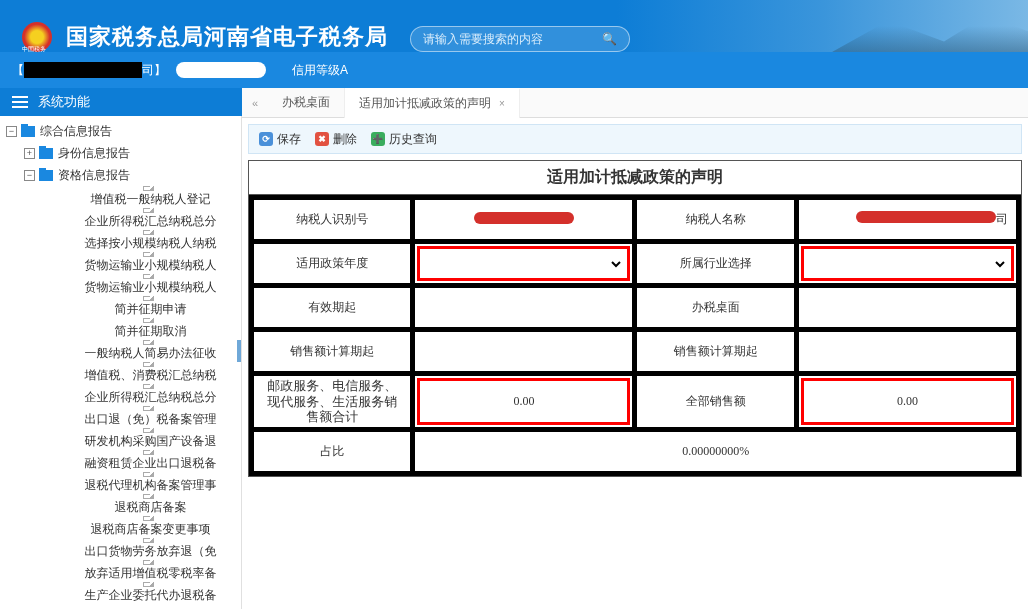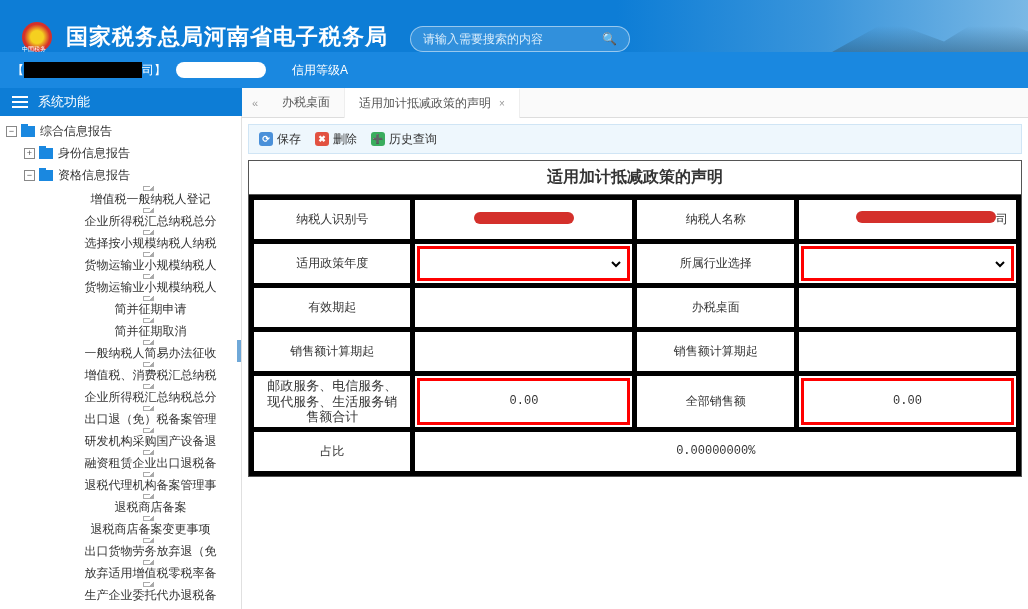--- a/index.html
+++ b/index.html
@@ -52,21 +52,21 @@
     .ic-hist { background: #3aad5e; }
     
     .form-wrap { margin: 6px; border: 1px solid #555; }
     .form-title { text-align: center; font-size: 16px; font-weight: bold; padding: 6px 0; border-bottom: 1px solid #555; }
     .form-table { width: 100%; border-collapse: collapse; }
     .form-table td { border: 5px solid #000000; height: 44px; font-size: 12px; text-align: center; vertical-align: middle; padding: 2px 8px; position: relative; }
     .form-table td.label { width: 160px; }
     .form-table td.val { width: 220px; }
     .red-box { position: absolute; border: 3px solid red; pointer-events: none; }
     .red-box.inset { top: 2px; left: 2px; right: 2px; bottom: 2px; }
-    .val-right { text-align: right; padding-right: 10px; font-family: Liberation Mono, monospace; }
+    .val-right { text-align: right; padding-right: 10px; font-family: Liberation Serif, serif; }
     .sel { width: 100%; height: 24px; border: none; background: transparent; font-size: 12px; outline: none;}
     .redact-val { display:inline-block; background: #d4302b; height: 12px; border-radius: 6px;}
     .redact-val.v1 { width: 100px;}
     .redact-val.v2 { width: 140px;}
   </style>
 </head>
 <body>
 
 <div class="header">
   <div class="logo"></div>

